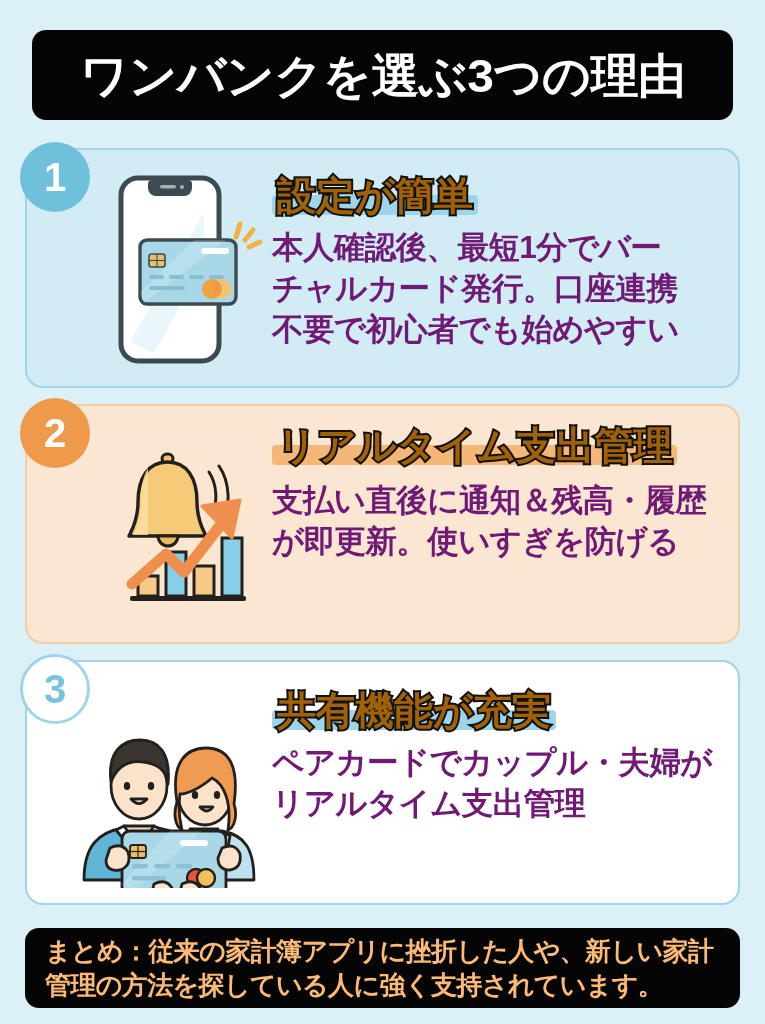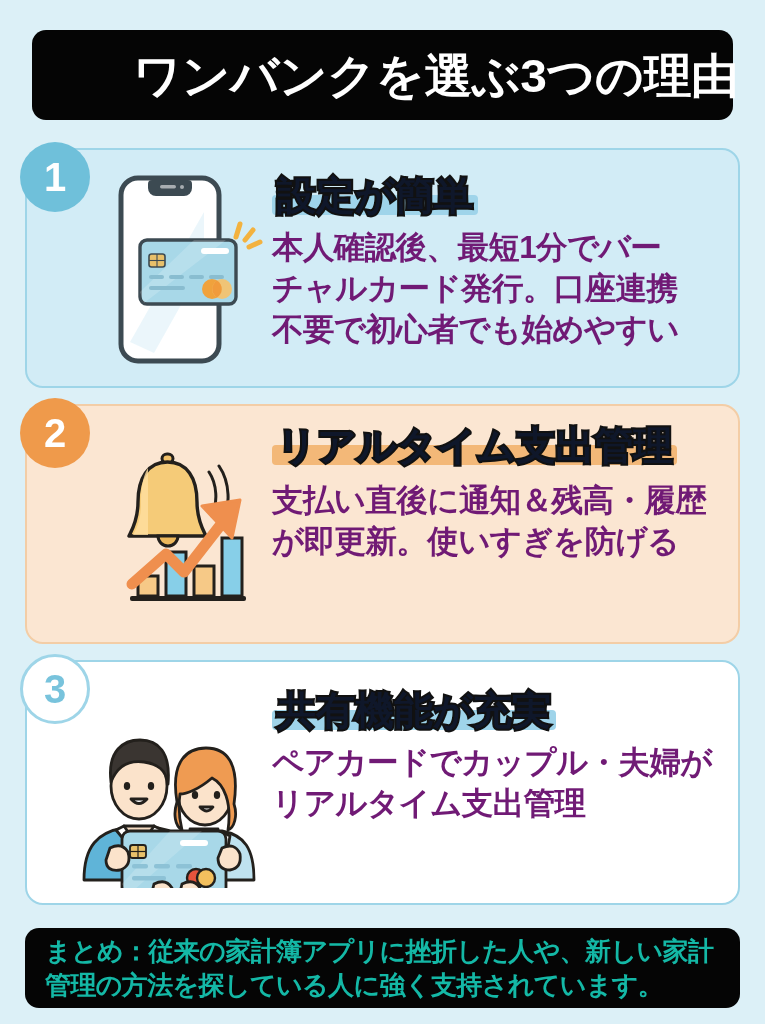--- a/index.html
+++ b/index.html
@@ -16,21 +16,21 @@
     padding:0 10px;
   }
 
   
   .title-bar {
     position:absolute;
     left:32px; top:30px;
     width:701px; height:90px;
     background:#050505;
     border-radius:14px;
-    display:flex; align-items:center; justify-content:flex-end;
+    display:flex; align-items:center; justify-content:center;
   }
   .title-text {
     color:#ffffff;
     font-size:47px;
     font-weight:bold;
     letter-spacing:-0.5px;
     white-space:nowrap;
     line-height:1;
     transform:scaleX(1.02);
   }
@@ -64,21 +64,21 @@
   
   .txt-col { position:absolute; z-index:3; }
   .txt-1 { left:272px; top:175px; width:455px; }
   .txt-2 { left:272px; top:425px; width:455px; }
   .txt-3 { left:272px; top:690px; width:455px; }
 
   .heading {
     position:relative;
     display:inline-block;
     font-size:39px; font-weight:bold;
-    color:#0f172a;
+    color:#a16207;
     line-height:1.08;
     white-space:nowrap;
     -webkit-text-stroke:4px #111;
     paint-order:stroke fill;
     padding:0 5px;
     margin-bottom:4px;
   }
   .heading .hl {
     position:absolute;
     left:0; right:0; bottom:2px;
@@ -109,21 +109,21 @@
     position:absolute;
     left:25px; top:928px;
     width:715px; height:80px;
     background:#050505;
     border-radius:14px;
     display:flex; flex-direction:column;
     justify-content:center;
     padding:0 20px;
   }
   .footer-line {
-    color:#14b8a6;
+    color:#fdba74;
     font-size:26px;
     font-weight:bold;
     line-height:1.32;
     letter-spacing:-0.6px;
     white-space:nowrap;
   }
 </style>
 </head>
 <body>
 

